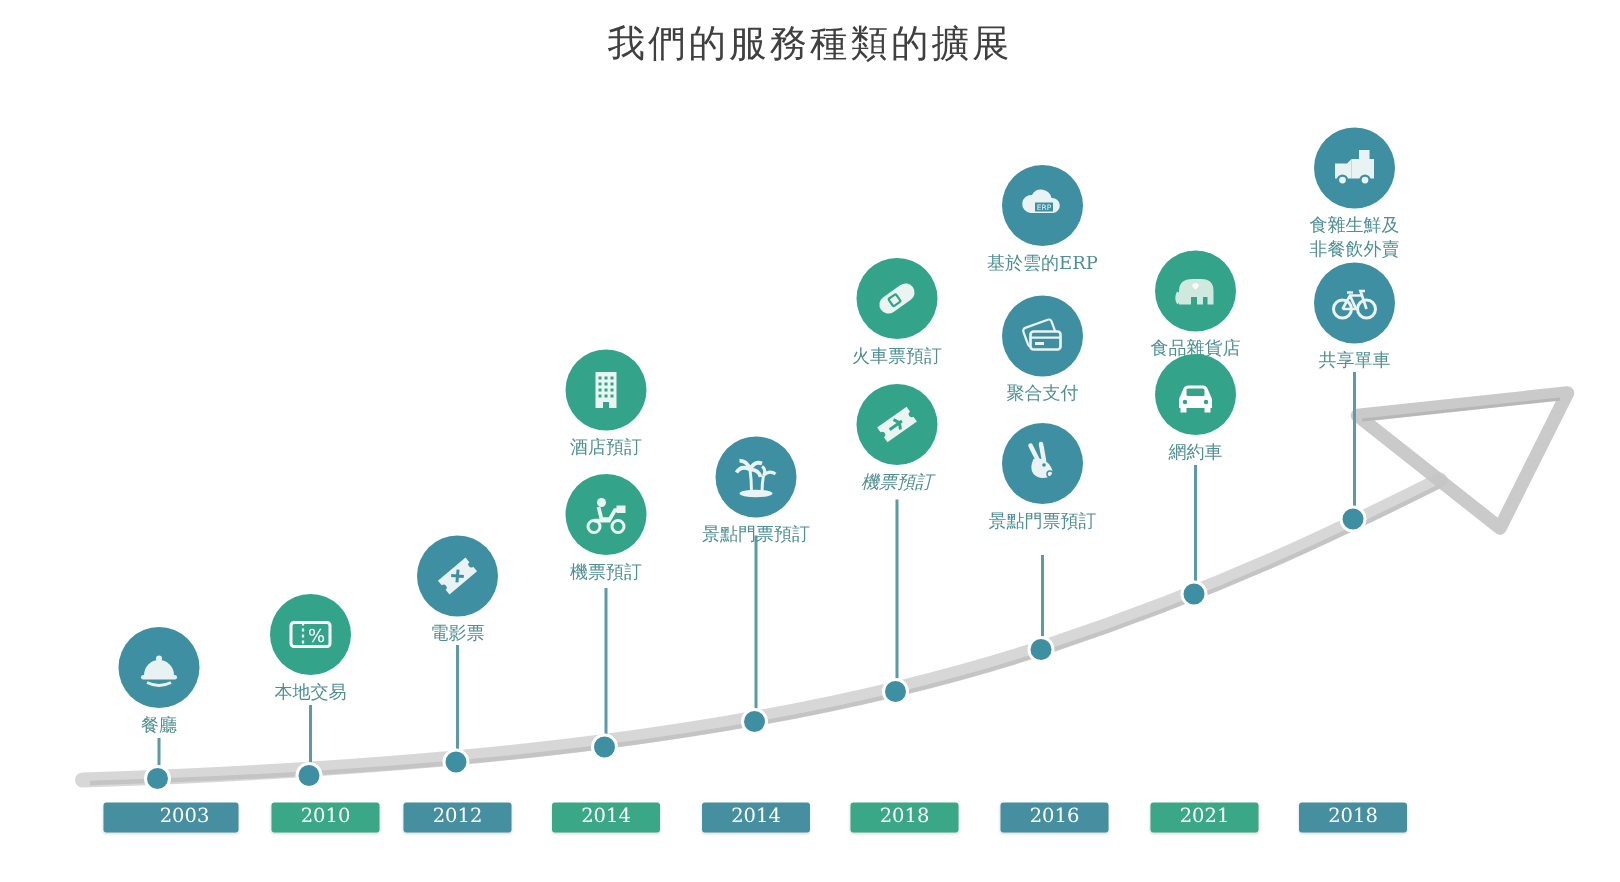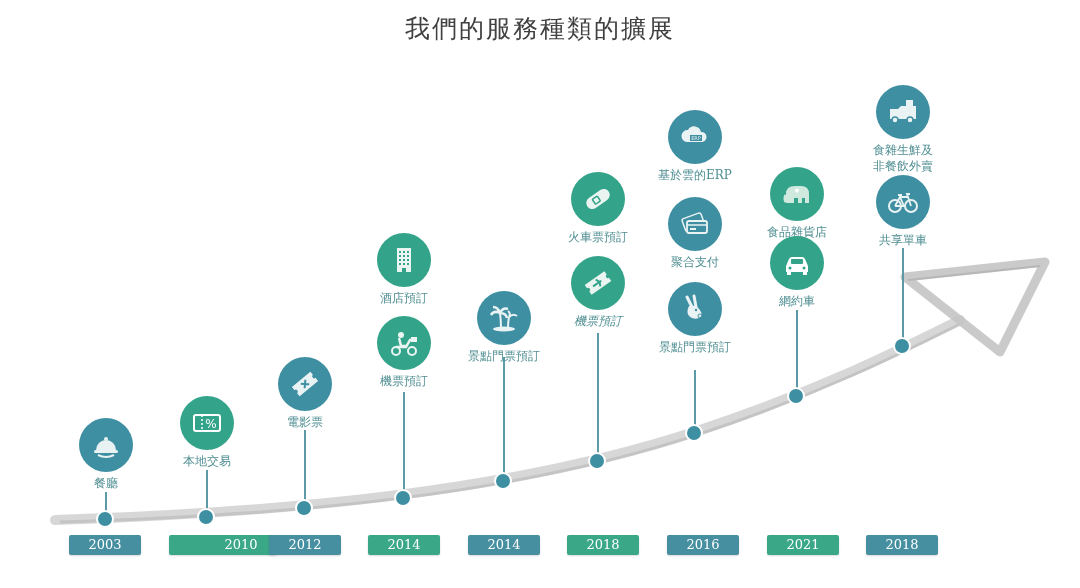--- a/index.html
+++ b/index.html
@@ -36,35 +36,35 @@
     <svg viewBox="0 0 34 34">
         <path d="M7 22 a10 10 0 0 1 20 0 Z" fill="#e8f2f3"></path>
         <rect x="5" y="22" width="24" height="3" rx="1.5" fill="#e8f2f3"></rect>
         <circle cx="17" cy="11" r="2" fill="#e8f2f3"></circle>
         <path d="M9 27 q8 4 16 0" stroke="#e8f2f3" stroke-width="2" fill="none"></path>
       </svg>
   </div>
   <div class="label">餐廳</div>
 </div>
 <div class="dot" style="left:96px; top:510px;"></div>
-<div class="year y-blue" style="left:69px;">2003</div>
+<div class="year y-blue" style="left:69px;padding-left:18px;">2003</div>
 
 <div class="stem" style="left:206px; top:470px; height:42px;"></div>
 <div class="node" style="left:147px; top:396px;">
   <div class="circle c-green">
     <svg viewBox="0 0 34 34">
         <rect x="4" y="9" width="26" height="16" rx="2" stroke="#ffffff" stroke-width="2" fill="none"></rect>
         <line x1="12" y1="9" x2="12" y2="25" stroke="#ffffff" stroke-width="1.5" stroke-dasharray="2 2"></line>
         <text x="21" y="22" font-size="12" fill="#ffffff" text-anchor="middle" font-family="DejaVu Sans, sans-serif">%</text>
       </svg>
   </div>
   <div class="label">本地交易</div>
 </div>
 <div class="dot" style="left:197px; top:508px;"></div>
-<div class="year y-green" style="left:169px;padding-left:36px;">2010</div>
+<div class="year y-green" style="left:181px;">2010</div>
 
 <div class="stem" style="left:304px; top:430px; height:70px;"></div>
 <div class="node" style="left:245px; top:357px;">
   <div class="circle c-blue">
     <svg viewBox="0 0 34 34">
         <g transform="rotate(-40 17 17)">
           <path d="M5 11 h24 v4 a2 2 0 0 0 0 4 v4 h-24 v-4 a2 2 0 0 0 0 -4 z" fill="#eaf3f4"></path>
           <path d="M14 14 l6 6 M20 14 l-6 6" stroke="#3f8fa3" stroke-width="2"></path>
         </g>
       </svg>

